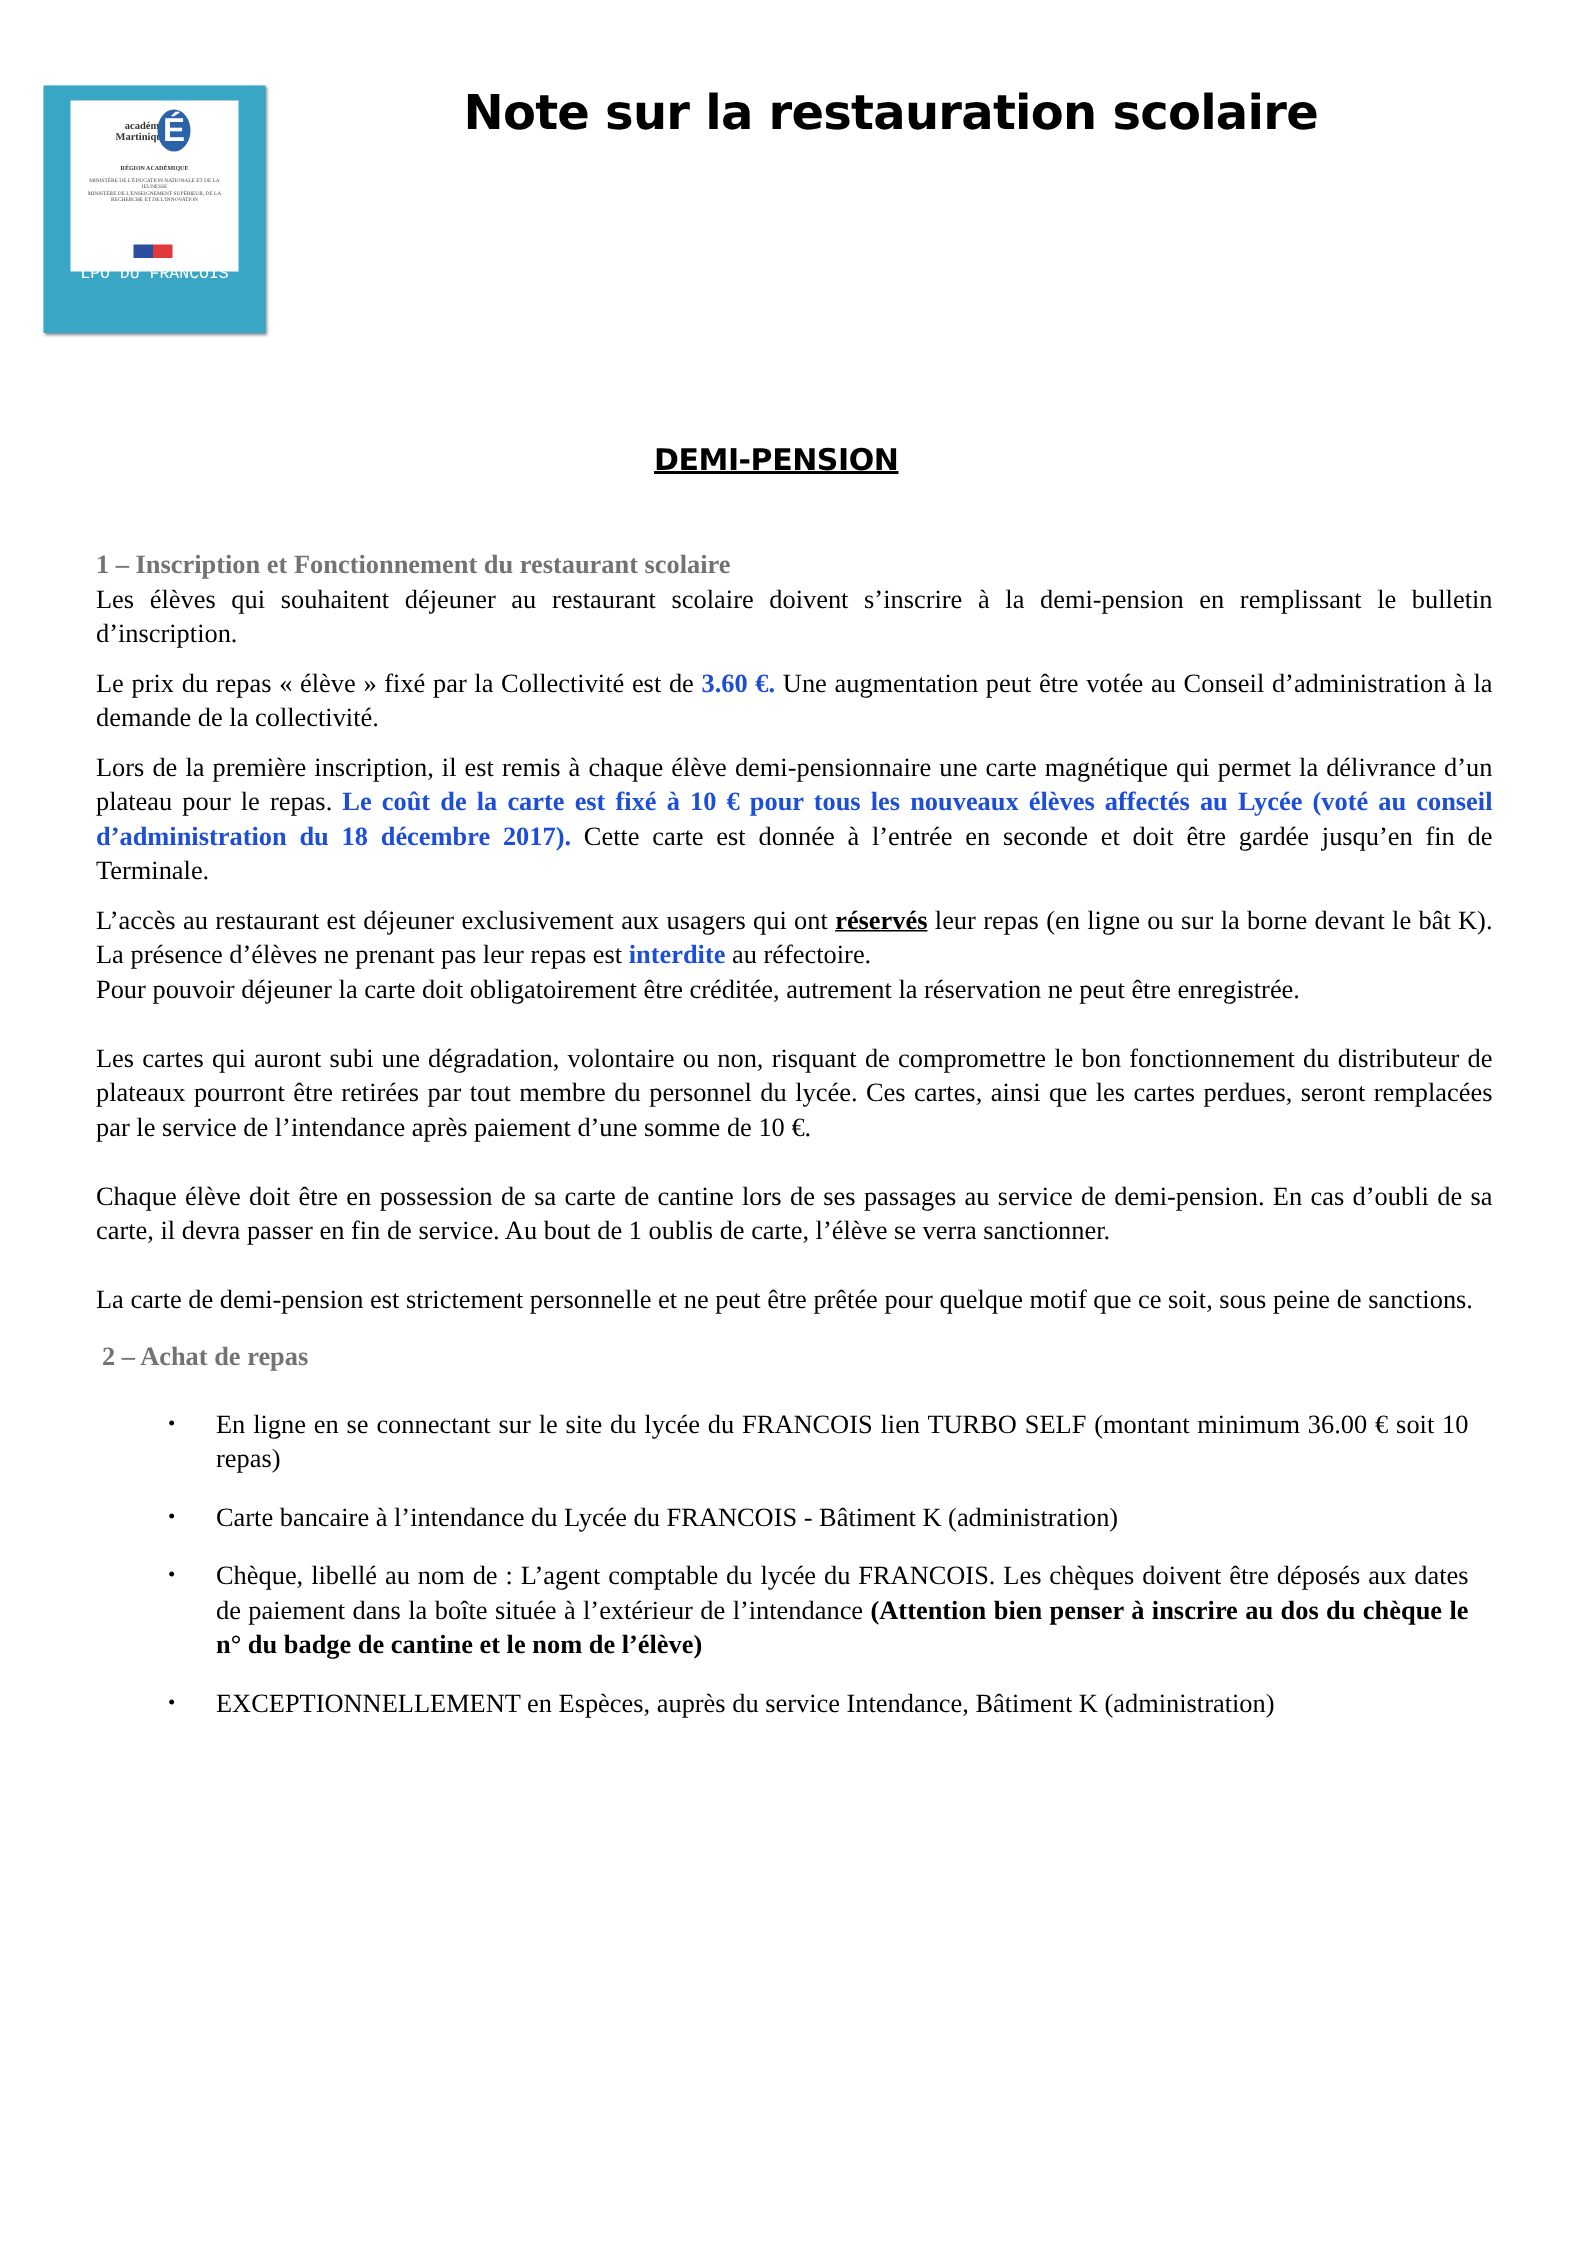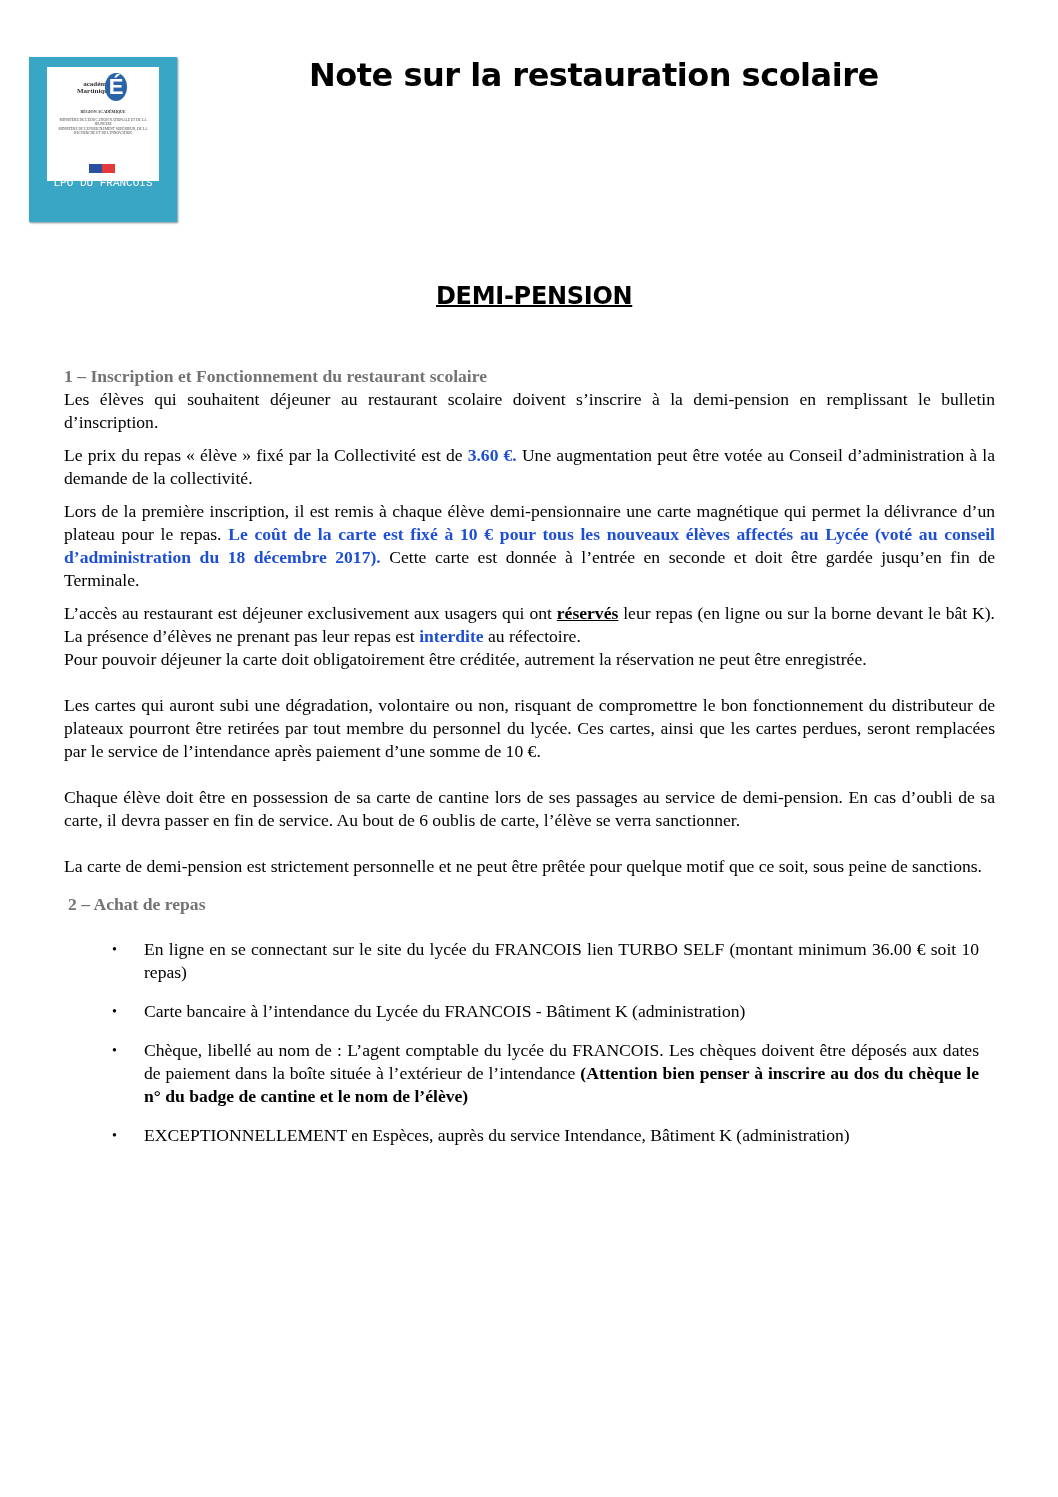--- a/index.html
+++ b/index.html
@@ -7,21 +7,21 @@
   .logo { position:absolute; left:29px; top:57px; width:148px; height:165px; background:#3aa6c6; box-shadow:1px 1px 2px #7a8a90; }
   .logo-inner { position:absolute; left:18px; top:10px; width:112px; height:114px; background:#fff; text-align:center; font-family:"Liberation Serif", serif; }
   .logo-acad { position:absolute; left:30px; top:14px; font-size:7px; line-height:7px; text-align:right; font-weight:bold; color:#333; }
   .logo-e { position:absolute; left:58px; top:6px; width:22px; height:28px; border-radius:50%; background:#2a63a8; color:#fff; font-family:"Liberation Sans", sans-serif; font-weight:bold; font-size:22px; line-height:28px; text-align:center; }
   .logo-region { position:absolute; left:0; right:0; top:42px; font-size:4px; font-weight:bold; color:#333; }
   .logo-min { position:absolute; left:4px; right:4px; top:51px; font-size:3.6px; line-height:4.4px; color:#444; }
   .logo-flag { position:absolute; left:42px; top:92px; width:26px; height:9px; }
   .logo-flag span { display:inline-block; width:13px; height:9px; }
   .logo-name { position:absolute; left:0; right:0; top:120px; text-align:center; color:#fff; font-family:Liberation Mono, monospace; font-size:11px; }
   .title { position:absolute; left:309px; top:56px; font-family:"DejaVu Sans", sans-serif; font-weight:bold; font-size:32px; text-decoration-thickness:3px; text-underline-offset:5px; letter-spacing:-0.5px; }
-  .subtitle { position:absolute; left:436px; top:282px; font-family:"DejaVu Sans", sans-serif; font-weight:bold; font-size:24px; text-decoration:underline; text-decoration-thickness:2px; letter-spacing:-0.3px; }
+  .subtitle { position:absolute; left:436px; top:294px; font-family:"DejaVu Sans", sans-serif; font-weight:bold; font-size:20px; text-decoration:underline; text-decoration-thickness:2px; letter-spacing:-0.3px; }
   .content { position:absolute; left:64px; top:365px; width:931px; font-size:17.6px; line-height:23px; text-align:justify; }
   .red { color:#1d4ed8; }
   .bold { font-weight:bold; }
   .h-red { color:#737373; font-weight:bold; }
   p { margin:0; }
   .gap1 { margin-top:10px; }
   .gap2 { margin-top:23px; }
   ul { margin:20px 0 0 0; padding-left:64px; list-style:none; }
   li { position:relative; margin:16px; }
   li::before { content:"\2022"; position:absolute; left:-32px; font-size:14px; }
@@ -44,21 +44,21 @@
 <div class="subtitle">DEMI-PENSION</div>
 
 <div class="content">
   <p class="h-red">1 – Inscription et Fonctionnement du restaurant scolaire</p>
   <p>Les élèves qui souhaitent déjeuner au restaurant scolaire doivent s’inscrire à la demi-pension en remplissant le bulletin d’inscription.</p>
   <p class="gap1"><span>Le prix du repas « élève » fixé par la Collectivité est de </span><span class="red bold">3.60 €.</span><span> Une augmentation peut être votée au Conseil d’administration à la demande de la collectivité.</span></p>
   <p class="gap1"><span>Lors de la première inscription, il est remis à chaque élève demi-pensionnaire une carte magnétique qui permet la délivrance d’un plateau pour le repas.  </span><span class="red bold">Le coût de la carte est fixé à 10 € pour tous les nouveaux élèves affectés au Lycée (voté au conseil d’administration du 18 décembre 2017).</span><span> Cette carte est donnée à l’entrée en seconde et doit être gardée jusqu’en fin de Terminale.</span></p>
   <p class="gap1"><span>L’accès au restaurant est déjeuner exclusivement  aux usagers qui ont </span><span class="bold" style="text-decoration:underline">réservés</span><span> leur repas (en ligne ou sur la borne devant le bât K). La présence d’élèves ne prenant pas leur repas est </span><span class="red bold">interdite</span><span> au réfectoire.</span></p>
   <p>Pour pouvoir déjeuner la carte doit obligatoirement être créditée, autrement la réservation ne peut être enregistrée.</p>
   <p class="gap2">Les cartes qui auront subi une dégradation, volontaire ou non, risquant de compromettre le bon fonctionnement du distributeur de plateaux pourront être retirées par tout membre du personnel du lycée. Ces cartes, ainsi que les cartes perdues, seront remplacées par le service de l’intendance après paiement d’une somme de 10 €.</p>
-  <p class="gap2">Chaque élève doit être en possession de sa carte de cantine lors de ses passages au service de demi-pension. En cas d’oubli de sa carte, il devra passer en fin de service. Au bout de 6 oublis de carte, l’élève se verra sanctionner.</p>
+  <p class="gap2">Chaque élève doit être en possession de sa carte de cantine lors de ses passages au service de demi-pension. En cas d’oubli de sa carte, il devra passer en fin de service. Au bout de 1 oublis de carte, l’élève se verra sanctionner.</p>
   <p class="gap2">La carte de demi-pension est strictement personnelle et ne peut être prêtée pour quelque motif que ce soit, sous peine de sanctions.</p>
   <p class="h-red" style="margin-top:15px; padding-left:4px;">2 – Achat de repas</p>
   <ul style="margin-top:22px;">
     <li>En ligne en se connectant sur le site du lycée du FRANCOIS  lien TURBO SELF (montant minimum 36.00 € soit 10 repas)</li>
     <li>Carte bancaire à l’intendance du Lycée du FRANCOIS - Bâtiment K (administration)</li>
     <li><span>Chèque, libellé au nom de : L’agent comptable du lycée du FRANCOIS. Les chèques doivent être déposés aux dates de paiement dans la boîte située à l’extérieur de l’intendance  </span><span class="bold">(Attention bien penser à inscrire au dos du chèque le n° du badge de cantine et le nom de l’élève)</span></li>
     <li>EXCEPTIONNELLEMENT en Espèces, auprès du service Intendance, Bâtiment K (administration)</li>
   </ul>
 </div>
 

